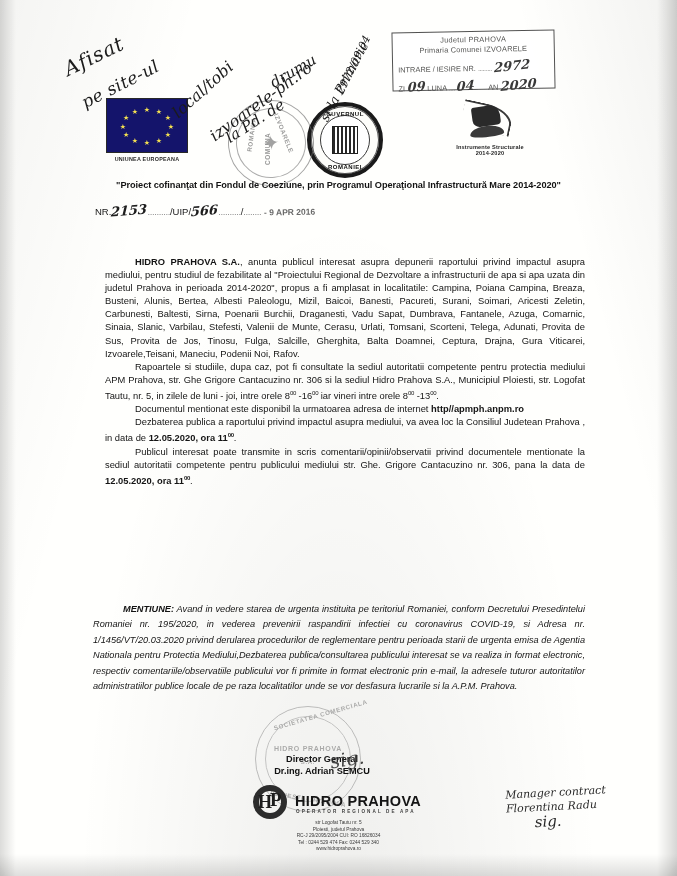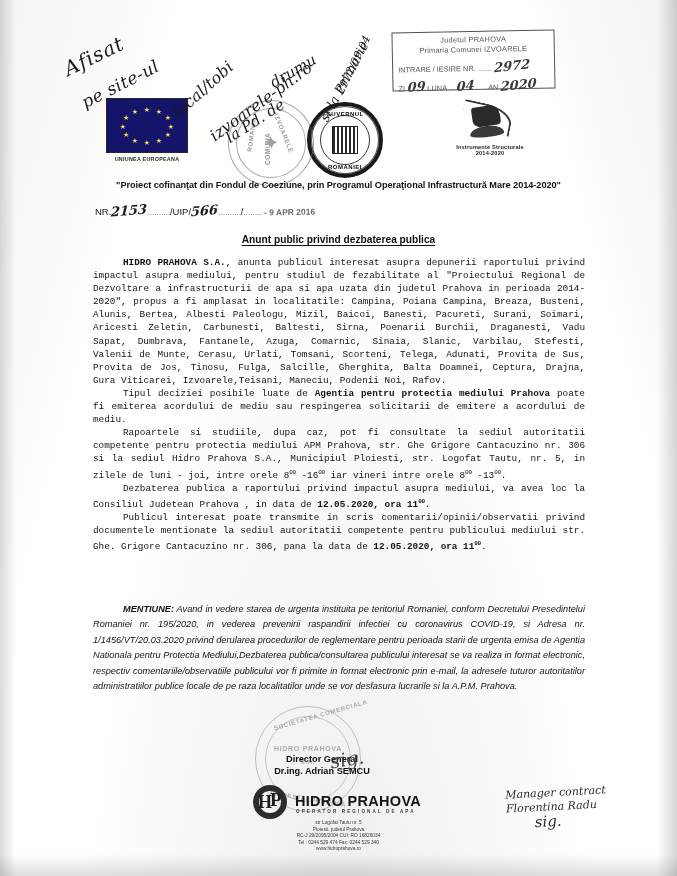--- a/index.html
+++ b/index.html
@@ -243,21 +243,21 @@
   .body {
     position: absolute;
     left: 93px;
     top: 256px;
     width: 492px;
     font-size: 9.35px;
     line-height: 13.1px;
     text-align: justify;
     color: #161616;
   }
-  .body p { margin: 0 0 0 0; text-indent: 30px; font-family: Liberation Mono, monospace; }
+  .body p { margin: 0 0 0 12px; text-indent: 30px; }
   .body .sup { font-size: 6px; vertical-align: super; letter-spacing: -0.3px; }
   .b { font-weight: bold; }
   .mentiune {
     position: absolute;
     left: 93px;
     top: 602px;
     width: 492px;
     font-size: 9.2px;
     line-height: 15.4px;
     text-align: justify;
@@ -468,26 +468,25 @@
       <div class="cs-star">✦</div>
     </div>
 
     <div class="cofinance">"Proiect cofinanţat din Fondul de Coeziune, prin Programul Operaţional Infrastructură Mare 2014-2020"</div>
 
     <div class="nr-line">
       <span>NR.</span><span class="hand-ink hw-num">2153</span><span class="dots">..........</span><span>/UIP/</span><span class="hand-ink hw-num">566</span><span class="dots">..........</span><span>/</span><span class="dots">........</span>
       <span class="apr-stamp">- 9 APR 2016</span>
     </div>
 
-    <div class="doc-title">Anunt public privind dezbaterea publica</div>
 
     <div class="body" id="body-target">
         <p><span class="b">HIDRO PRAHOVA S.A.</span><span>, anunta publicul interesat asupra depunerii raportului privind impactul asupra mediului, pentru studiul de fezabilitate al "Proiectului Regional de Dezvoltare a infrastructurii de apa si apa uzata din judetul Prahova in perioada 2014-2020", propus a fi amplasat in localitatile: Campina, Poiana Campina, Breaza, Busteni, Alunis, Bertea, Albesti Paleologu, Mizil, Baicoi, Banesti, Pacureti, Surani, Soimari, Aricesti Zeletin, Carbunesti, Baltesti, Sirna, Poenarii Burchii, Draganesti, Vadu Sapat, Dumbrava, Fantanele, Azuga, Comarnic, Sinaia, Slanic, Varbilau, Stefesti, Valenii de Munte, Cerasu, Urlati, Tomsani, Scorteni, Telega, Adunati, Provita de Sus, Provita de Jos, Tinosu, Fulga, Salcille, Gherghita, Balta Doamnei, Ceptura, Drajna, Gura Viticarei, Izvoarele,Teisani, Maneciu, Podenii Noi, Rafov.</span></p>
-        <p><span>Tipul deciziei posibile luate de </span><span class="b">Agentia pentru protectia mediului Prahova</span><span> poate fi emiterea acordului de mediu sau respingerea solicitarii de emitere a acordului de mediu.</span></p>
         <p><span>Rapoartele si studiile, dupa caz, pot fi consultate la sediul autoritatii competente pentru protectia mediului APM Prahova, str. Ghe Grigore Cantacuzino nr. 306 si la sediul  Hidro Prahova S.A., Municipiul Ploiesti, str. Logofat Tautu, nr. 5, in zilele de luni - joi, intre orele 8</span><span class="sup">00</span><span> -16</span><span class="sup">00</span><span> iar vineri intre orele 8</span><span class="sup">00</span><span> -13</span><span class="sup">00</span><span>.</span></p>
+        <p><span>Documentul mentionat este disponibil la urmatoarea adresa de internet </span><span class="b">http//apmph.anpm.ro</span></p>
         <p><span>Dezbaterea publica a raportului privind impactul asupra mediului, va avea loc la Consiliul Judetean Prahova , in data de </span><span class="b">12.05.2020, ora 11</span><span class="sup b">00</span><span>.</span></p>
         <p><span>Publicul interesat poate transmite in scris comentarii/opinii/observatii privind documentele mentionate la sediul autoritatii competente pentru publicului mediului str. Ghe. Grigore Cantacuzino nr. 306, pana la data de </span><span class="b">12.05.2020, ora 11</span><span class="sup b">00</span><span>.</span></p>
       </div>
 
     <div class="mentiune">
       <p><span class="b">MENTIUNE:</span><span>   Avand in vedere starea de urgenta instituita pe teritoriul Romaniei, conform Decretului Presedintelui Romaniei nr. 195/2020, in vederea prevenirii raspandirii infectiei cu coronavirus COVID-19, si Adresa nr. 1/1456/VT/20.03.2020 privind derularea procedurilor de reglementare pentru perioada starii de urgenta emisa de Agentia Nationala pentru Protectia Mediului,Dezbaterea publica/consultarea publicului interesat se va realiza in format electronic, respectiv comentariile/observatiile publicului vor fi primite in format electronic prin e-mail, la adresele tuturor autoritatilor administratiilor publice locale de pe raza localitatilor unde se vor desfasura lucrarile si la A.P.M. Prahova.</span></p>
     </div>
 
     <div class="sig-stamp">
       <div class="ss-inner"></div>

